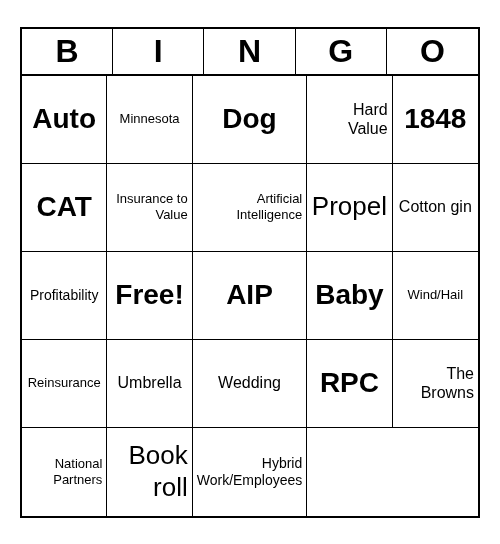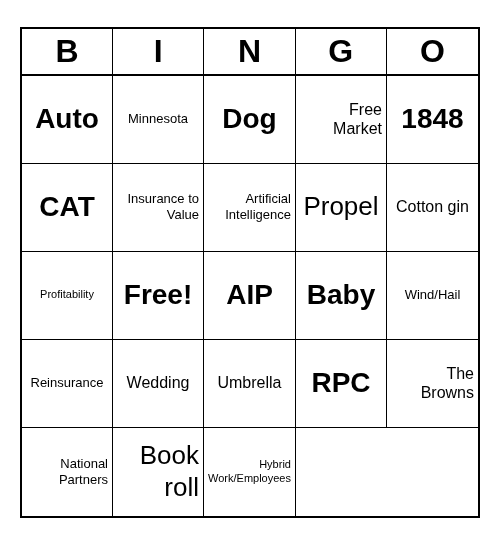--- a/index.html
+++ b/index.html
@@ -82,21 +82,21 @@
 
     .size-md {
       font-size: 16px;
     }
 
     .size-sm {
       font-size: 13px;
     }
 
     .size-xs {
-      font-size: 11px;
+      font-size: 14px;
     }
   </style>
 </head>
 <body>
 
 <div class="bingo-card">
   <div class="bingo-header">
   <div class="bingo-header-cell">B</div>
       <div class="bingo-header-cell">I</div>
       <div class="bingo-header-cell">N</div>
@@ -107,21 +107,21 @@
   <div class="bingo-cell">
         <span class="cell-text size-xl">Auto</span>
       </div>
       <div class="bingo-cell">
         <span class="cell-text size-sm">Minnesota</span>
       </div>
       <div class="bingo-cell">
         <span class="cell-text size-xl">Dog</span>
       </div>
       <div class="bingo-cell">
-        <span class="cell-text size-md">Free Market</span>
+        <span class="cell-text size-md">Hard Value</span>
       </div>
       <div class="bingo-cell">
         <span class="cell-text size-xl">1848</span>
       </div>
       <div class="bingo-cell">
         <span class="cell-text size-xl">CAT</span>
       </div>
       <div class="bingo-cell">
         <span class="cell-text size-sm">Insurance to Value</span>
       </div>
@@ -146,24 +146,24 @@
       <div class="bingo-cell">
         <span class="cell-text size-xl">Baby</span>
       </div>
       <div class="bingo-cell">
         <span class="cell-text size-sm">Wind/Hail</span>
       </div>
       <div class="bingo-cell">
         <span class="cell-text size-sm">Reinsurance</span>
       </div>
       <div class="bingo-cell">
-        <span class="cell-text size-md">Wedding</span>
+        <span class="cell-text size-md">Umbrella</span>
       </div>
       <div class="bingo-cell">
-        <span class="cell-text size-md">Umbrella</span>
+        <span class="cell-text size-md">Wedding</span>
       </div>
       <div class="bingo-cell">
         <span class="cell-text size-xl">RPC</span>
       </div>
       <div class="bingo-cell">
         <span class="cell-text size-md">The Browns</span>
       </div>
       <div class="bingo-cell">
         <span class="cell-text size-sm">National Partners</span>
       </div>

